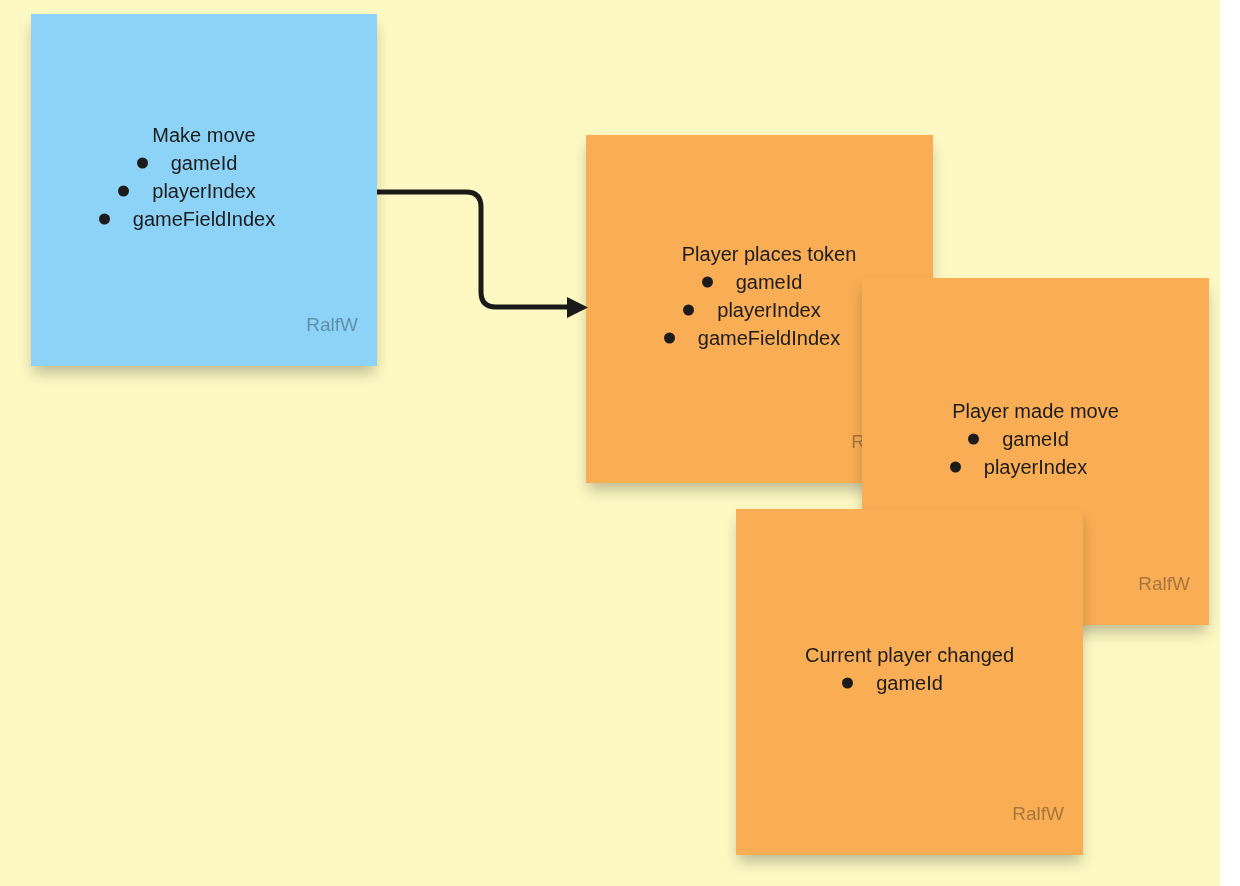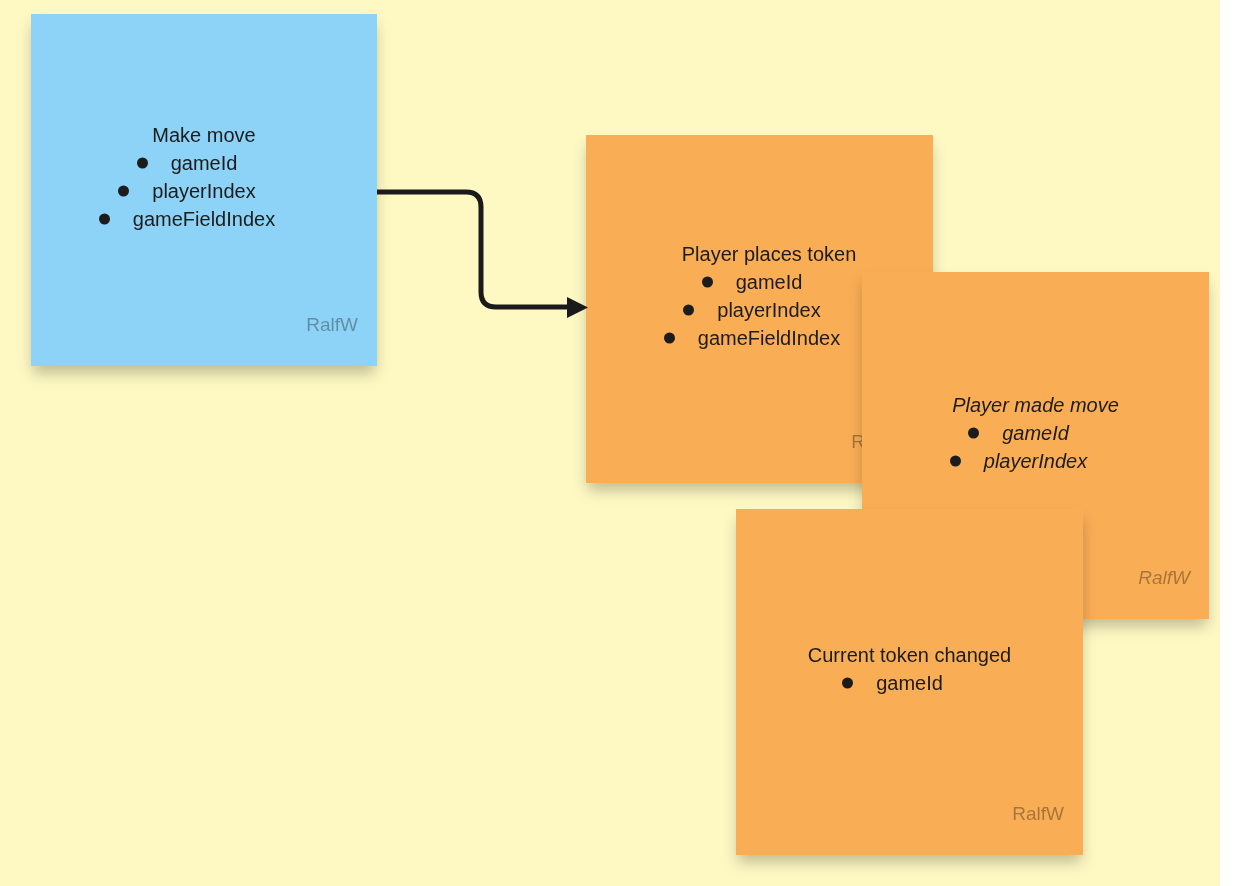--- a/index.html
+++ b/index.html
@@ -21,21 +21,21 @@
     align-items: center;
     justify-content: center;
     padding: 16px 16px 42px 16px;
     box-shadow: 0 9px 14px -2px rgba(0,0,0,0.25);
   }
   .note-blue   { background: #8DD3F7; }
   .note-orange { background: #F9AD55; }
 
   .note-make-move        { left: 31px;  top: 14px;  width: 346px; height: 352px; z-index: 1; }
   .note-places-token     { left: 586px; top: 135px; width: 347px; height: 348px; z-index: 2; padding-left: 35px; }
-  .note-made-move        { left: 862px; top: 272px; width: 347px; height: 347px; z-index: 3; font-style: italic; }
+  .note-made-move        { left: 862px; top: 278px; width: 347px; height: 347px; z-index: 3; }
   .note-player-changed   { left: 736px; top: 509px; width: 347px; height: 346px; z-index: 4; }
 
   .line {
     position: relative;
     font-size: 20px;
     line-height: 28px;
     color: #1C1C1C;
     text-align: center;
     white-space: nowrap;
   }
@@ -109,21 +109,21 @@
     <div class="line">
       <span class="bullet-text"><span class="dot"></span><span>gameId</span></span>
     </div>
     <div class="line">
       <span class="bullet-text"><span class="dot"></span><span>playerIndex</span></span>
     </div>
     <div class="author">RalfW</div>
   </div>
 
   <div class="note note-orange note-player-changed">
-    <div class="line">Current token changed</div>
+    <div class="line">Current player changed</div>
     <div class="line">
       <span class="bullet-text"><span class="dot"></span><span>gameId</span></span>
     </div>
     <div class="author">RalfW</div>
   </div>
 
   <svg class="connector-svg" viewBox="0 0 1240 886" xmlns="http://www.w3.org/2000/svg">
     <path d="M 377 192 L 466 192 Q 481 192 481 207 L 481 292 Q 481 307 496 307 L 568 307" fill="none" stroke="#1A1A1A" stroke-width="5"></path>
     <polygon points="567,297 588,307.5 567,318" fill="#1A1A1A"></polygon>
   </svg>

